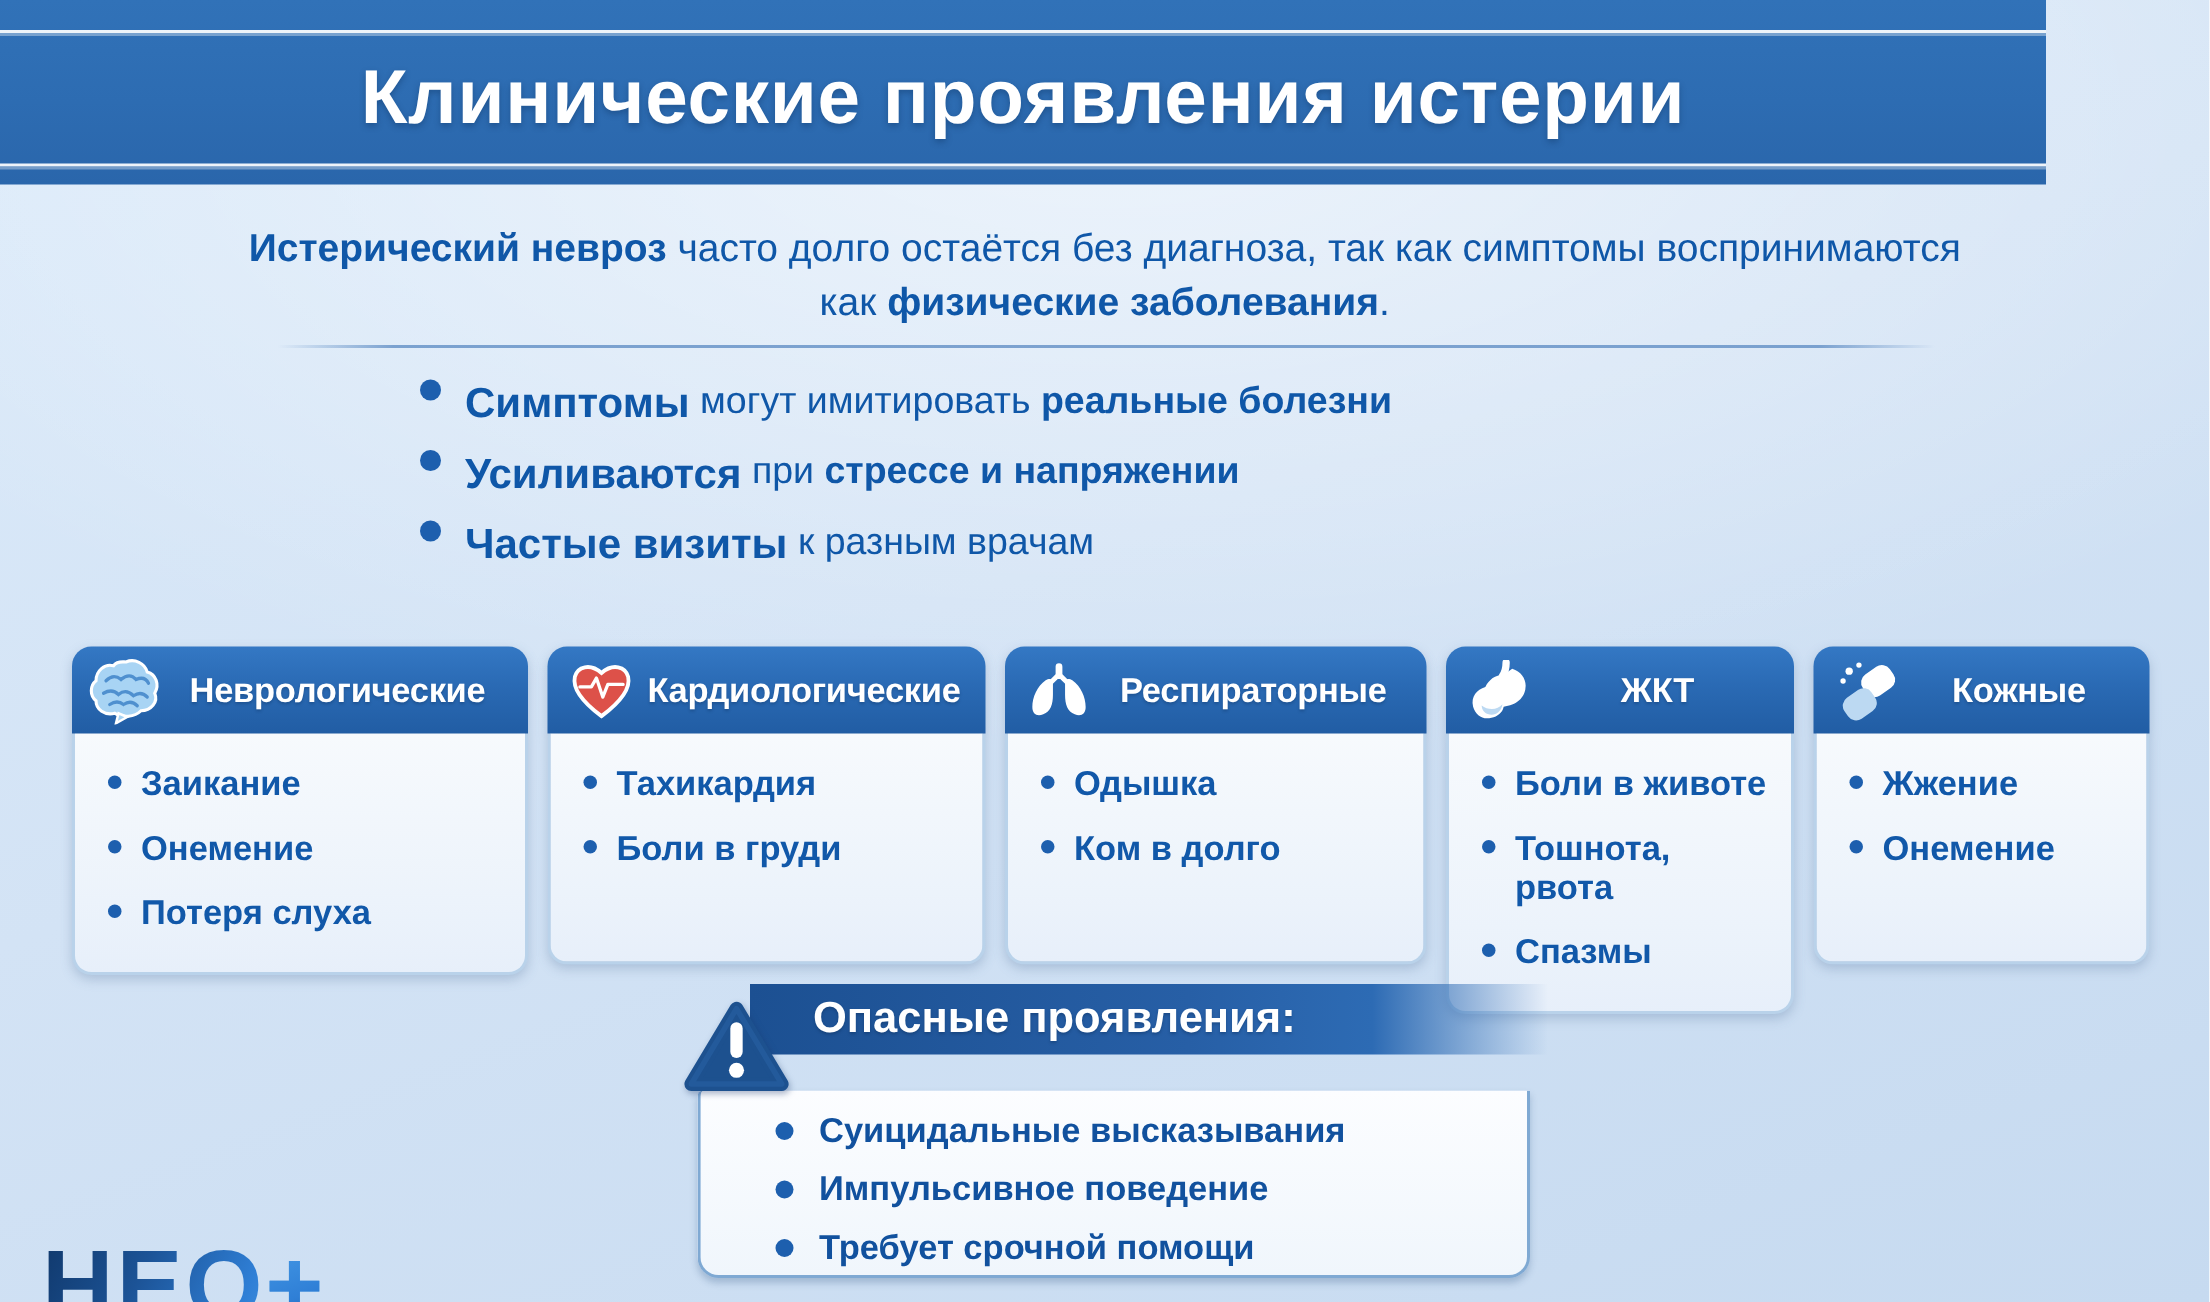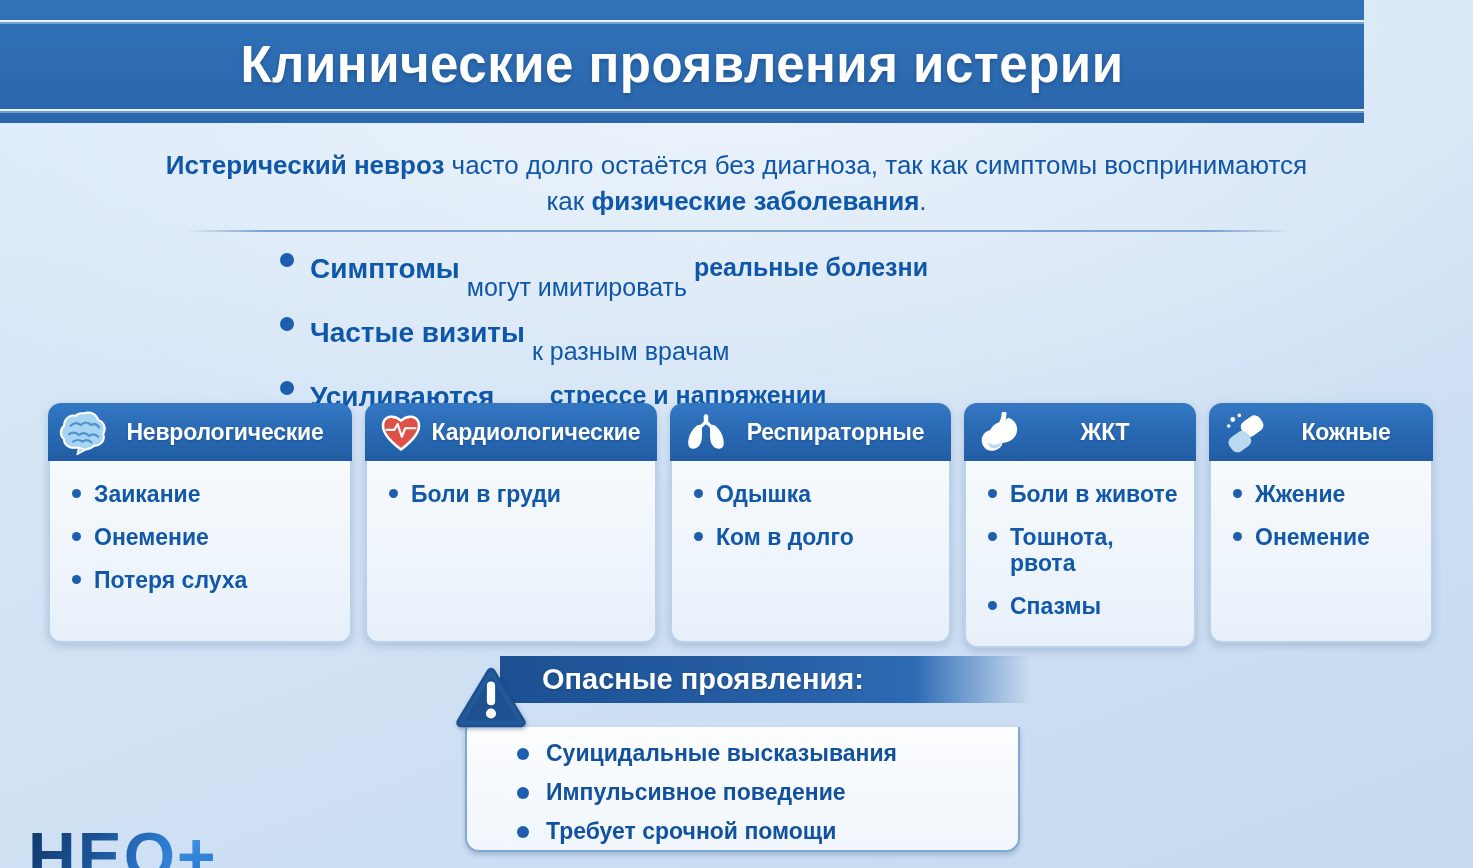--- a/index.html
+++ b/index.html
@@ -36,33 +36,33 @@
   .divider {
     position:absolute; top:230px; left:185px; width:1105px; height:2px;
     background:linear-gradient(90deg, rgba(80,130,190,0) 0%, rgba(80,130,190,.7) 7%, rgba(80,130,190,.7) 93%, rgba(80,130,190,0) 100%);
   }
 
   
   .key-points { position:absolute; top:253px; left:280px; list-style:none; }
   .key-points li { display:flex; margin-bottom:15px; color:#0f57a8; }
   .kp-dot { width:14px; height:14px; border-radius:50%; background:#1d5fae; margin-right:16px; flex:none; }
   .kp-b1 { font-weight:700; font-size:28px; }
-  .kp-t  { font-size:25px; white-space:pre;margin-top:20px; }
+  .kp-t  { font-size:25px; white-space:pre; }
   .kp-b2 { font-weight:700; font-size:25px; }
 
   
   .cards { position:absolute; top:403px; left:48px; display:flex; gap:13px; }
   .card {
     height:240px; display:flex; flex-direction:column;
     filter:drop-shadow(0 3px 4px rgba(30,70,120,.22));
   }
   .card-head {
     height:58px; flex:none; border-radius:13px 13px 0 0;
     background:linear-gradient(180deg,#3478c4 0%, #2a6ab4 45%, #215da4 100%);
-    display:flex; align-items:center; padding:0 12px 0 10px;
+    display:flex; align-items:center; padding:0 12px 0 10px;margin-top:28px;
   }
   .card-icon { flex:none; width:52px; height:48px; display:flex; align-items:center; justify-content:center; }
   .card-title { flex:1; text-align:center; color:#fff; font-weight:700; font-size:23px; letter-spacing:-0.2px; text-shadow:0 1px 2px rgba(10,40,80,.3); }
   .card-body {
     flex:1; list-style:none; padding:20px 14px 10px 22px;
     background:linear-gradient(180deg,#f7fafd 0%, #ecf3fb 70%, #e7effa 100%);
     border:2px solid #b9d2ea; border-top:none; border-radius:0 0 13px 13px;
   }
   .card-body li { display:flex; align-items:flex-start; margin-bottom:17px; color:#1158a9; font-weight:700; font-size:23px; line-height:26px; }
   .cb-dot { width:9px; height:9px; border-radius:50%; background:#1d5fae; margin:8px 13px 0 0; flex:none; }
@@ -117,29 +117,29 @@
 
   <ul class="key-points">
     <li>
         <span class="kp-dot"></span>
         <span class="kp-b1">Симптомы</span>
         <span class="kp-t"> могут имитировать </span>
         <span class="kp-b2">реальные болезни</span>
       </li>
     <li>
         <span class="kp-dot"></span>
+        <span class="kp-b1">Усиливаются</span>
+        <span class="kp-t"> при </span>
+        <span class="kp-b2">стрессе и напряжении</span>
+      </li>
+    <li>
+        <span class="kp-dot"></span>
         <span class="kp-b1">Частые визиты</span>
         <span class="kp-t"> к разным врачам</span>
         <span class="kp-b2"></span>
-      </li>
-    <li>
-        <span class="kp-dot"></span>
-        <span class="kp-b1">Усиливаются</span>
-        <span class="kp-t"> при </span>
-        <span class="kp-b2">стрессе и напряжении</span>
       </li>
   </ul>
 
   <div class="cards">
 
     <div class="card" style="width:304px">
       <div class="card-head">
         <span class="card-icon">
           <svg viewBox="0 0 60 54" width="50" height="45">
             <path d="M30 4 C37 1 45 5 47 12 C54 14 57 22 53 29 C56 36 50 43 42 43 C37 48 27 49 21 45 C13 47 6 42 6 35 C1 31 1 23 6 19 C6 11 13 5 20 7 C23 3 27 4 30 4 Z" fill="#a8d4f4" stroke="#ffffff" stroke-width="2.5"></path>
@@ -171,20 +171,24 @@
       <div class="card-head">
         <span class="card-icon">
           <svg viewBox="0 0 52 48" width="44" height="41">
             <path d="M26 44 C10 32 3 22 5 13 C7 5 17 2 26 10 C35 2 45 5 47 13 C49 22 42 32 26 44 Z" fill="#dd5149" stroke="#ffffff" stroke-width="3"></path>
             <polyline points="9,21 18,21 22,14 27,29 31,19 43,19" fill="none" stroke="#ffffff" stroke-width="2.6" stroke-linecap="round" stroke-linejoin="round"></polyline>
           </svg>
         </span>
         <span class="card-title">Кардиологические</span>
       </div>
       <ul class="card-body">
+        <li>
+            <span class="cb-dot"></span>
+            <span>Тахикардия</span>
+          </li>
         <li>
             <span class="cb-dot"></span>
             <span>Боли в груди</span>
           </li>
       </ul>
     </div>
 
     <div class="card" style="width:281px">
       <div class="card-head">
         <span class="card-icon">

